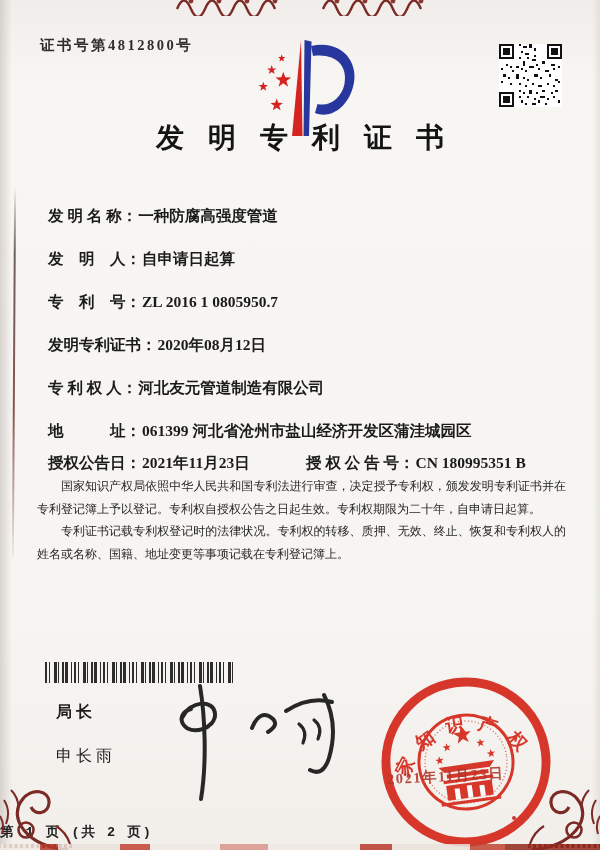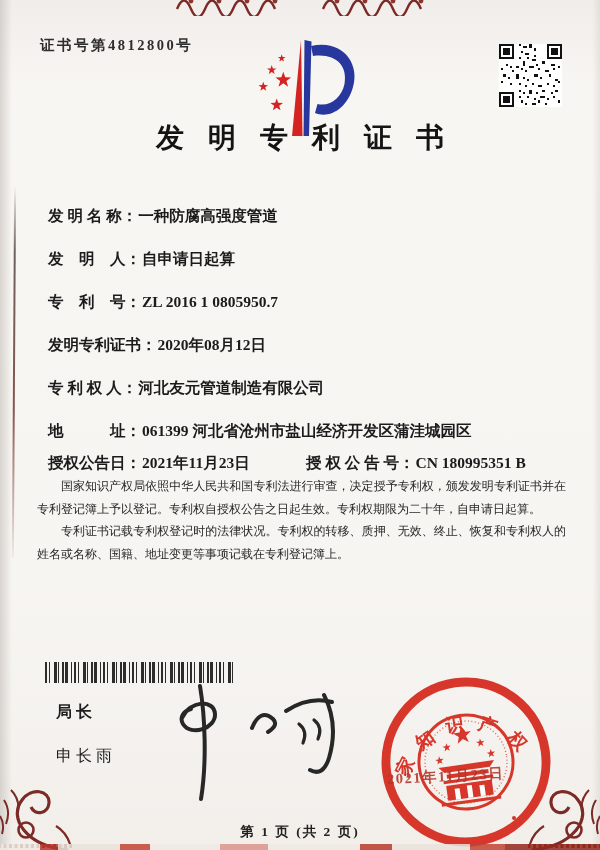--- a/index.html
+++ b/index.html
@@ -55,22 +55,22 @@
   .signer-title{position:absolute;left:56px;top:702px;font-size:16px;
     letter-spacing:4px;font-weight:700;color:#1e1e1e;}
   .signer-name{position:absolute;left:56px;top:734px;font-size:16px;
     letter-spacing:4px;font-weight:400;color:#1e1e1e;margin-top:12px;}
   .signature{position:absolute;left:138px;top:666px;width:210px;height:138px;}
 
   .seal{position:absolute;left:374px;top:670px;width:184px;height:184px;}
   .seal-date{position:absolute;left:387px;top:767px;font-size:14.5px;color:#b03528;
     font-weight:700;letter-spacing:1.5px;transform:rotate(-3deg);opacity:.88;white-space:nowrap;}
 
-  .page-num{position:absolute;left:0;top:823px;width:100%;text-align:center;
-    font-size:13.5px;color:#222;letter-spacing:2px;font-weight:600;}
+  .page-num{position:absolute;left:0;top:823px;width:100%;
+    font-size:13.5px;color:#222;letter-spacing:2px;font-weight:600;font-family:Liberation Mono, monospace;}
 
   .corner{position:absolute;width:82px;height:96px;}
   .corner-l{left:-4px;top:756px;}
   .corner-r{right:-4px;top:756px;transform:scaleX(-1);}
 
   .bottom-strip{position:absolute;left:0;bottom:0;width:100%;height:6px;opacity:.85;
     background:linear-gradient(90deg,
       #efe9e3 0 40px,#b8392a 40px 58px,#e9e2db 58px 120px,#c14433 120px 150px,
       #efe9e3 150px 220px,#d9958b 220px 268px,#efe9e3 268px 360px,#b8392a 360px 392px,
       #e9e2db 392px 470px,#c14433 470px 505px,#93281c 505px 600px);}

